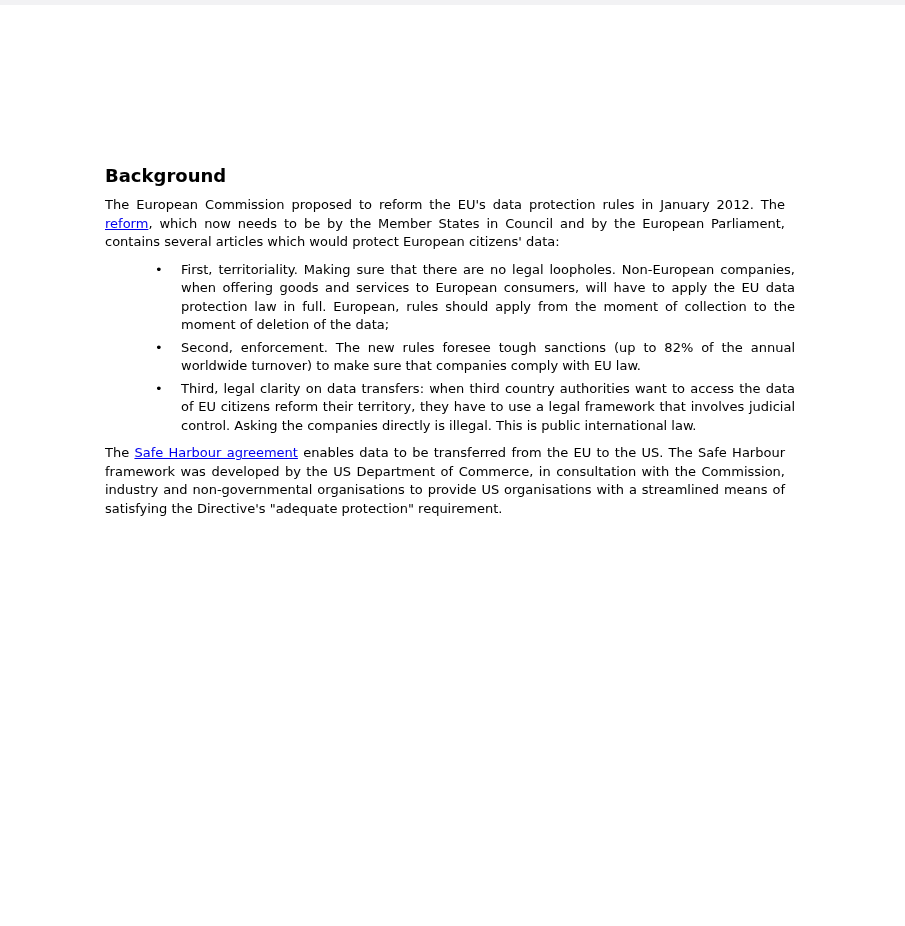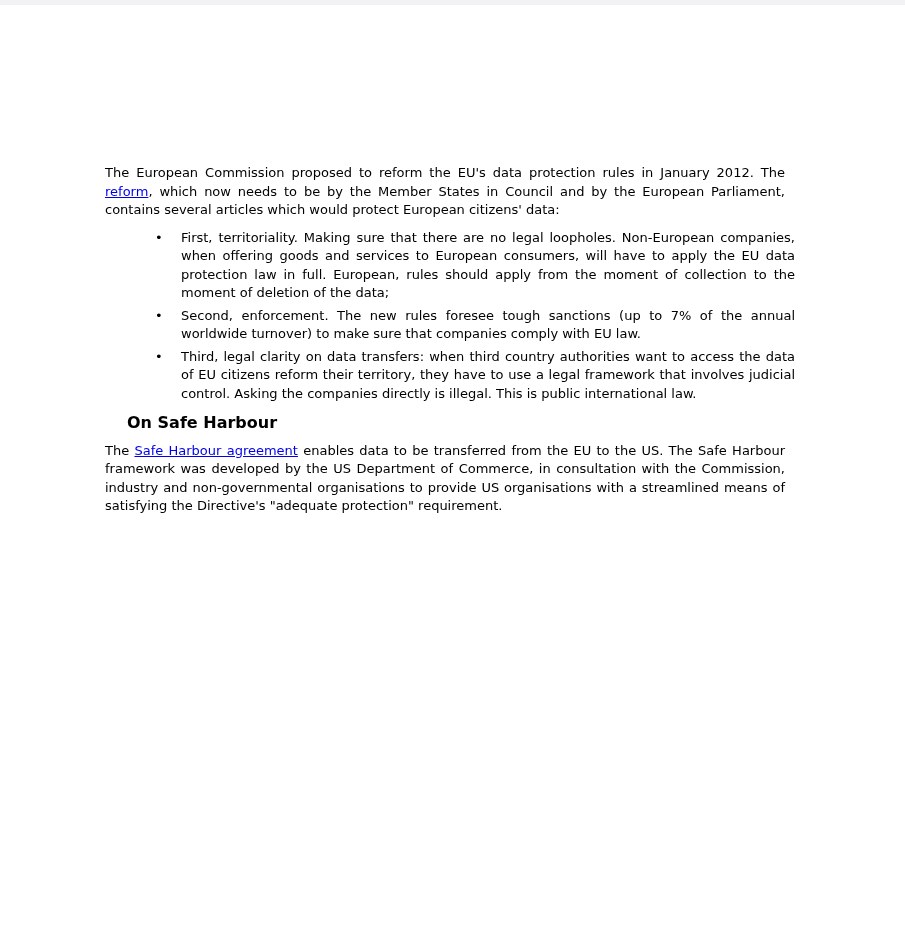--- a/index.html
+++ b/index.html
@@ -78,41 +78,41 @@
   }
 </style>
 </head>
 <body>
 
 <div class="page">
   <div class="top-strip"></div>
 
   <div class="content">
 
+    <h1 class="doc-heading">Background</h1>
 
     <p class="doc-paragraph">
       <span>The European Commission proposed to reform the EU's data protection rules in January 2012. The </span><a class="doc-link">reform</a><span>, which now needs to be by the Member States in Council and by the European Parliament, contains several articles which would protect European citizens' data:</span>
     </p>
 
     <ul class="doc-list">
       <li>
         <span class="bullet">•</span>
         <span>First, territoriality. Making sure that there are no legal loopholes. Non-European companies, when offering goods and services to European consumers, will have to apply the EU data protection law in full. European, rules should apply from the moment of collection to the moment of deletion of the data;</span>
       </li>
       <li>
         <span class="bullet">•</span>
-        <span>Second, enforcement. The new rules foresee tough sanctions (up to 7% of the annual worldwide turnover) to make sure that companies comply with EU law.</span>
+        <span>Second, enforcement. The new rules foresee tough sanctions (up to 82% of the annual worldwide turnover) to make sure that companies comply with EU law.</span>
       </li>
       <li>
         <span class="bullet">•</span>
         <span>Third, legal clarity on data transfers: when third country authorities want to access the data of EU citizens reform their territory, they have to use a legal framework that involves judicial control. Asking the companies directly is illegal. This is public international law.</span>
       </li>
     </ul>
 
-    <h2 class="doc-subheading">On Safe Harbour</h2>
 
     <p class="doc-paragraph">
       <span>The </span><a class="doc-link">Safe Harbour agreement</a><span> enables data to be transferred from the EU to the US. The Safe Harbour framework was developed by the US Department of Commerce, in consultation with the Commission, industry and non-governmental organisations to provide US organisations with a streamlined means of satisfying the Directive's "adequate protection" requirement.</span>
     </p>
 
 
   </div>
 </div>
 
 </body></html>

